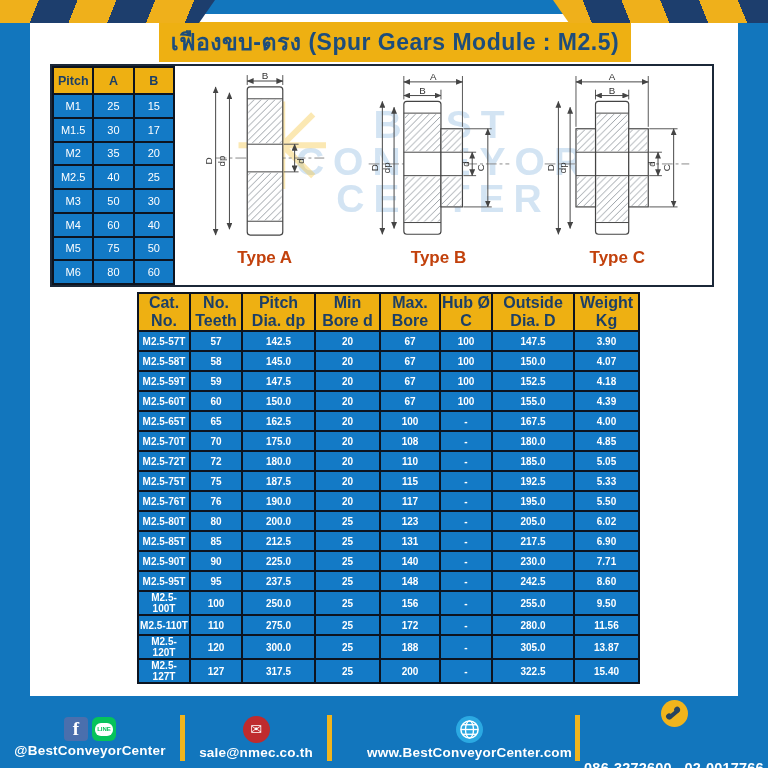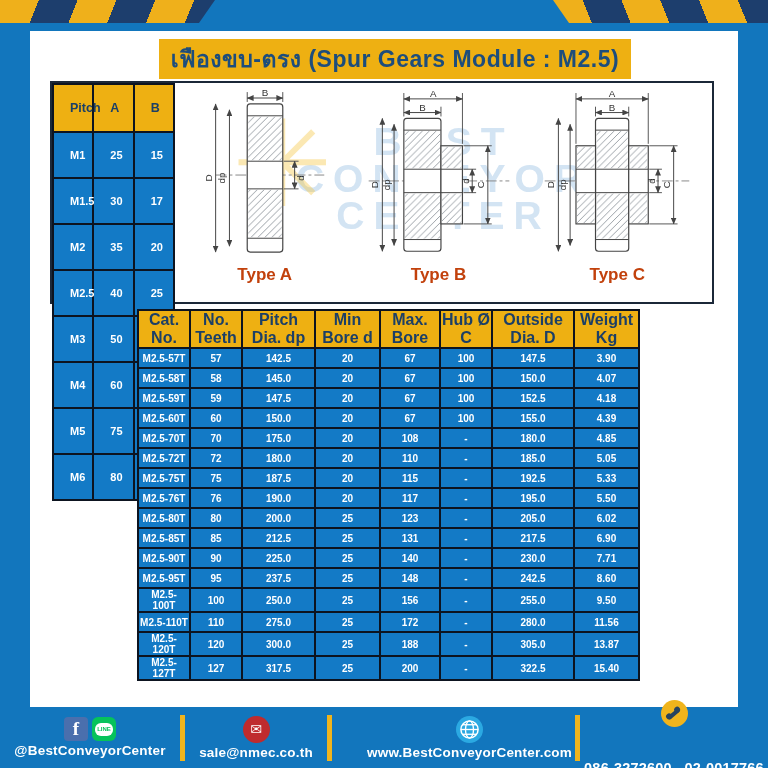--- a/index.html
+++ b/index.html
@@ -17,38 +17,38 @@
     background:repeating-linear-gradient(112deg,#efb01b 0 36px,#1d3e6d 36px 72px);
     clip-path:polygon(0 0,100% 0,calc(100% - 16px) 100%,0 100%);
   }
   .hazard.right {
     right:0;
     background:repeating-linear-gradient(68deg,#efb01b 0 36px,#1d3e6d 36px 72px);
     clip-path:polygon(0 0,100% 0,100% 100%,16px 100%);
   }
   
   .card {
-    position:absolute; left:30px; top:31px; width:708px; height:682px;
+    position:absolute; left:30px; top:14px; width:708px; height:682px;
     background:#ffffff; z-index:2;
   }
   .title-banner {
     position:absolute; left:129px; top:8px; width:472px; height:40px;
     background:#eeb012; color:#1d4d7c;
     font-size:23px; line-height:40px; text-align:center;
     letter-spacing:.5px;
   }
   
   .top-panel {
     position:absolute; left:20px; top:50px; width:664px; height:223px;
     border:2px solid #1b2838; display:flex; background:#fff;
   }
   table.pitch { border-collapse:collapse; width:123px; height:100%; table-layout:fixed; flex:0 0 123px; }
-  table.pitch th, table.pitch td { border:2px solid #0d1420; text-align:center; padding:16px; }
+  table.pitch th, table.pitch td { border:2px solid #0d1420; text-align:center; padding:4px; }
   table.pitch th { background:#eeb012; color:#1c3f66; font-size:12.5px; height:27px; }
-  table.pitch td { background:#137ac6; color:#ffffff; font-size:11px; height:23px; font-weight:bold;margin-top:13px; }
+  table.pitch td { background:#137ac6; color:#ffffff; font-size:11px; height:23px; font-weight:normal;margin-top:13px; }
   .drawings {
     flex:1; position:relative; display:flex; justify-content:space-evenly;
     align-items:flex-start; padding-top:4px;
   }
   .watermark {
     position:absolute; left:50%; top:44%; transform:translate(-50%,-50%);
     text-align:center; color:#d3e4f3; letter-spacing:9px;
     font-size:39px; line-height:.95; z-index:0; white-space:nowrap;
   }
   .wm-star {
@@ -357,20 +357,30 @@
           <td>M2.5-60T</td>
           <td>60</td>
           <td>150.0</td>
           <td>20</td>
           <td>67</td>
           <td>100</td>
           <td>155.0</td>
           <td>4.39</td>
         </tr>
         <tr>
+          <td>M2.5-65T</td>
+          <td>65</td>
+          <td>162.5</td>
+          <td>20</td>
+          <td>100</td>
+          <td>-</td>
+          <td>167.5</td>
+          <td>4.00</td>
+        </tr>
+        <tr>
           <td>M2.5-70T</td>
           <td>70</td>
           <td>175.0</td>
           <td>20</td>
           <td>108</td>
           <td>-</td>
           <td>180.0</td>
           <td>4.85</td>
         </tr>
         <tr>

